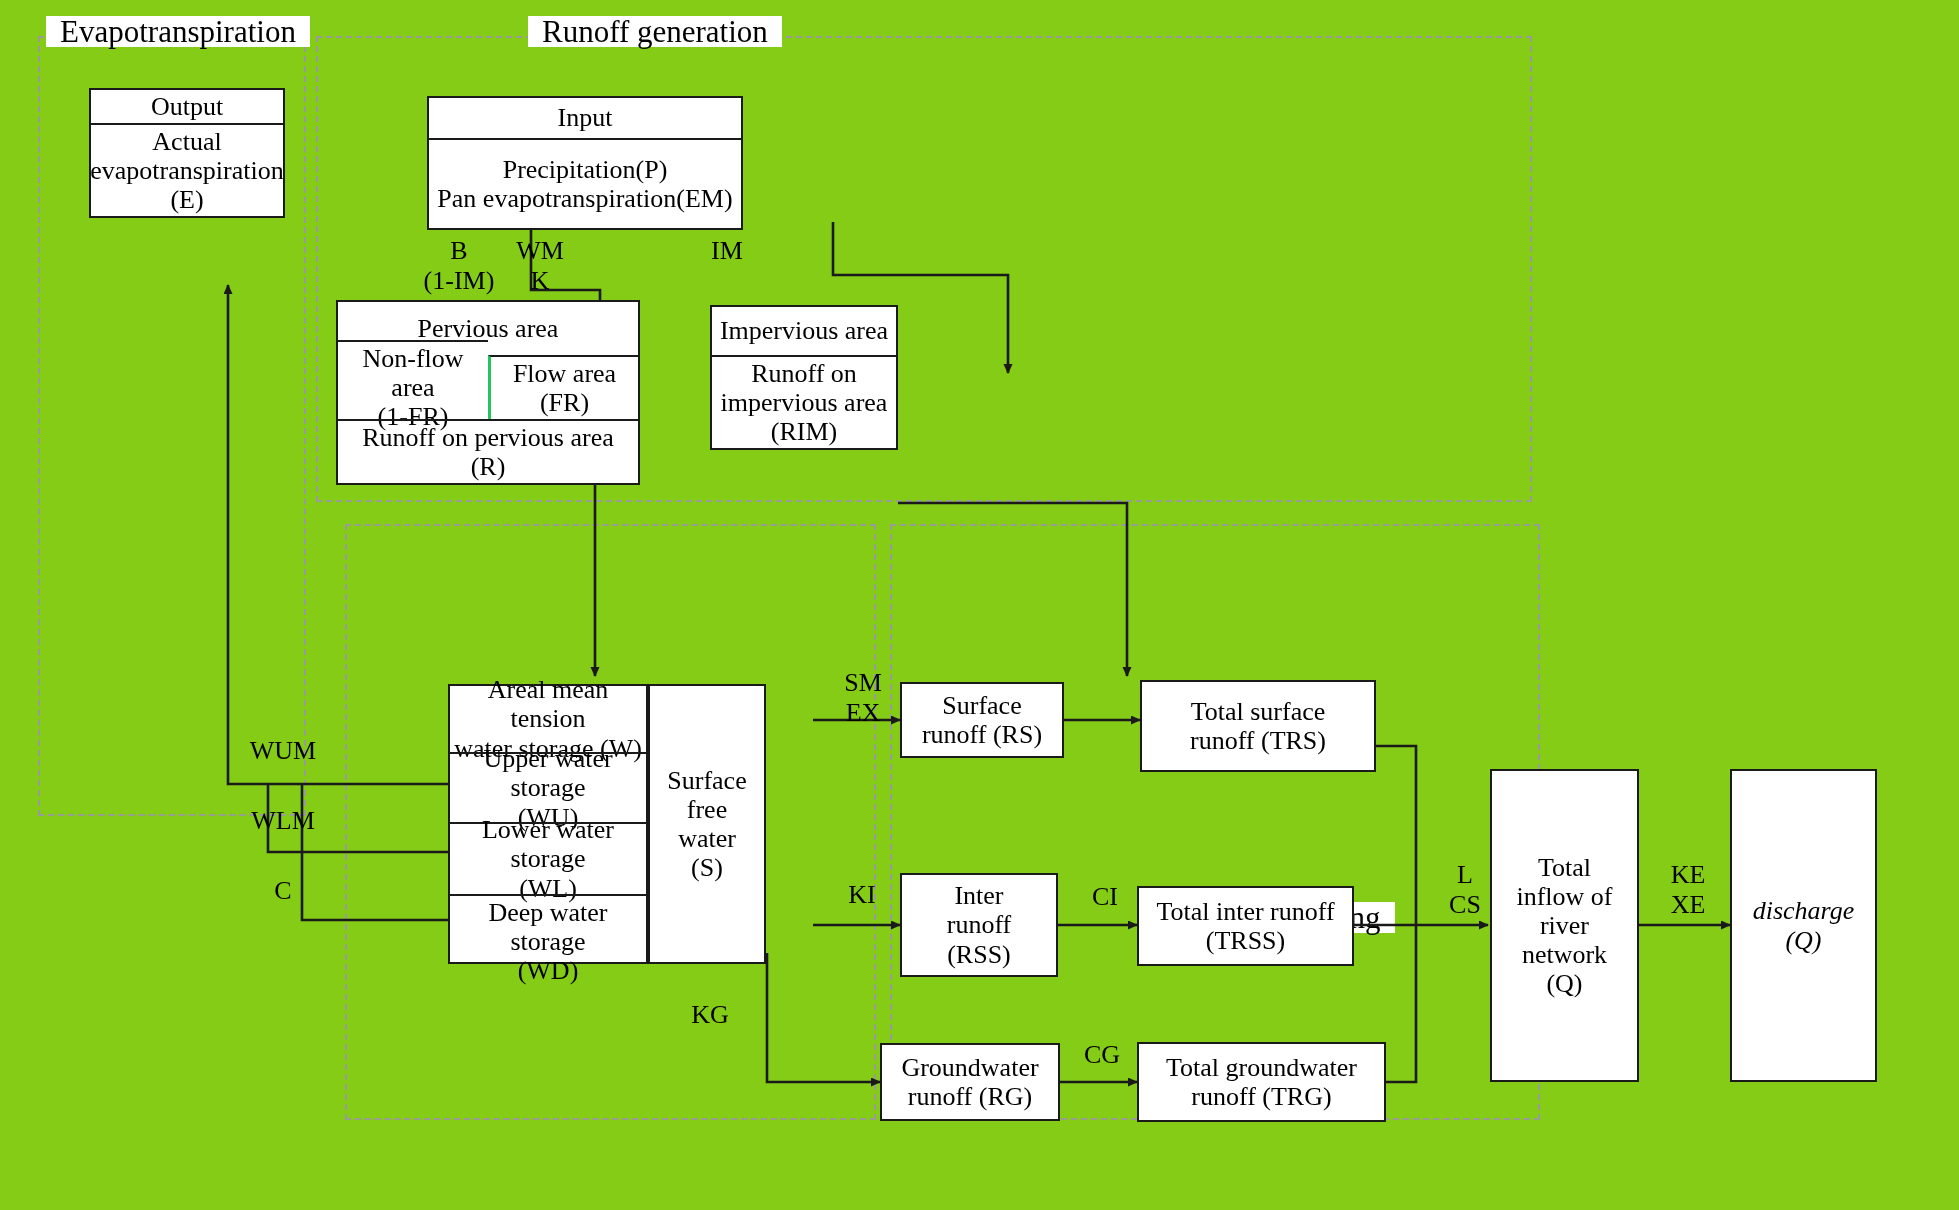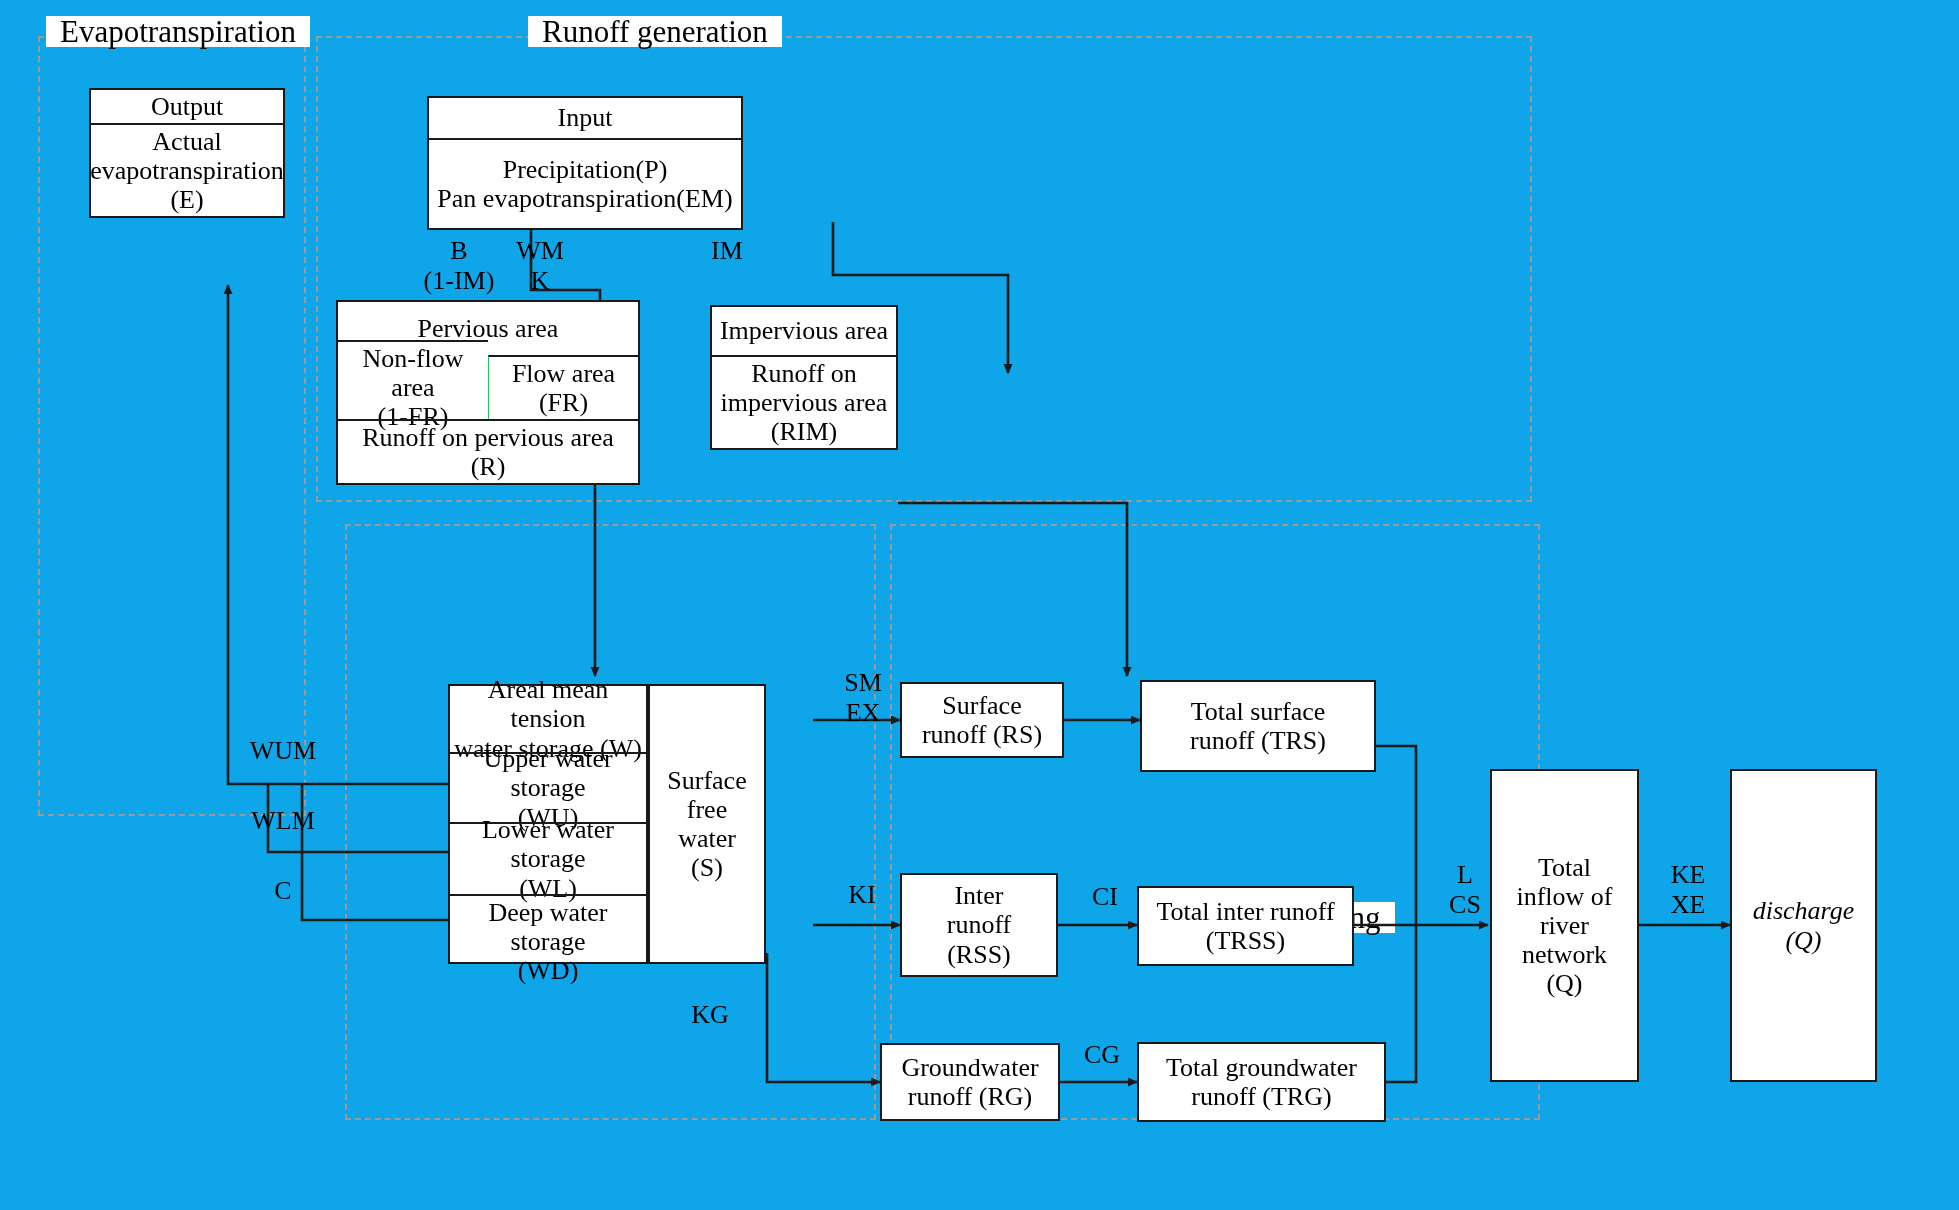--- a/index.html
+++ b/index.html
@@ -1,19 +1,19 @@
 <!DOCTYPE html>
 <html><head>
 <meta charset="utf-8">
 <style>
   html,body{margin:0;padding:0;background:#ffffff;}
   #root{
     position:relative;
     width:1959px;height:1210px;
-    background:#0ea5e9;
+    background:#84cc16;
     font-family:"Liberation Serif","DejaVu Serif",serif;
     color:#000000;
     overflow:hidden;
   }
   
   .section{
     position:absolute;
     border:2px dashed #9a9a9a;
     box-sizing:border-box;
     background:transparent;
@@ -40,21 +40,21 @@
     align-items:center;
     justify-content:center;
     text-align:center;
     box-sizing:border-box;
     font-size:26px;
     line-height:1.12;
     padding:2px 4px;
     white-space:pre-line;
   }
   .cell.divtop{border-top:2px solid #1a1a1a;}
-  .cell.divleft{border-left:1px solid #22c55e;}
+  .cell.divleft{border-left:3px solid #22c55e;}
   .row2{display:flex;flex-direction:row;box-sizing:border-box;}
   
   .plabel{
     position:absolute;
     font-size:26px;
     line-height:1.15;
     white-space:pre-line;
     text-align:center;
     background:transparent;
   }

